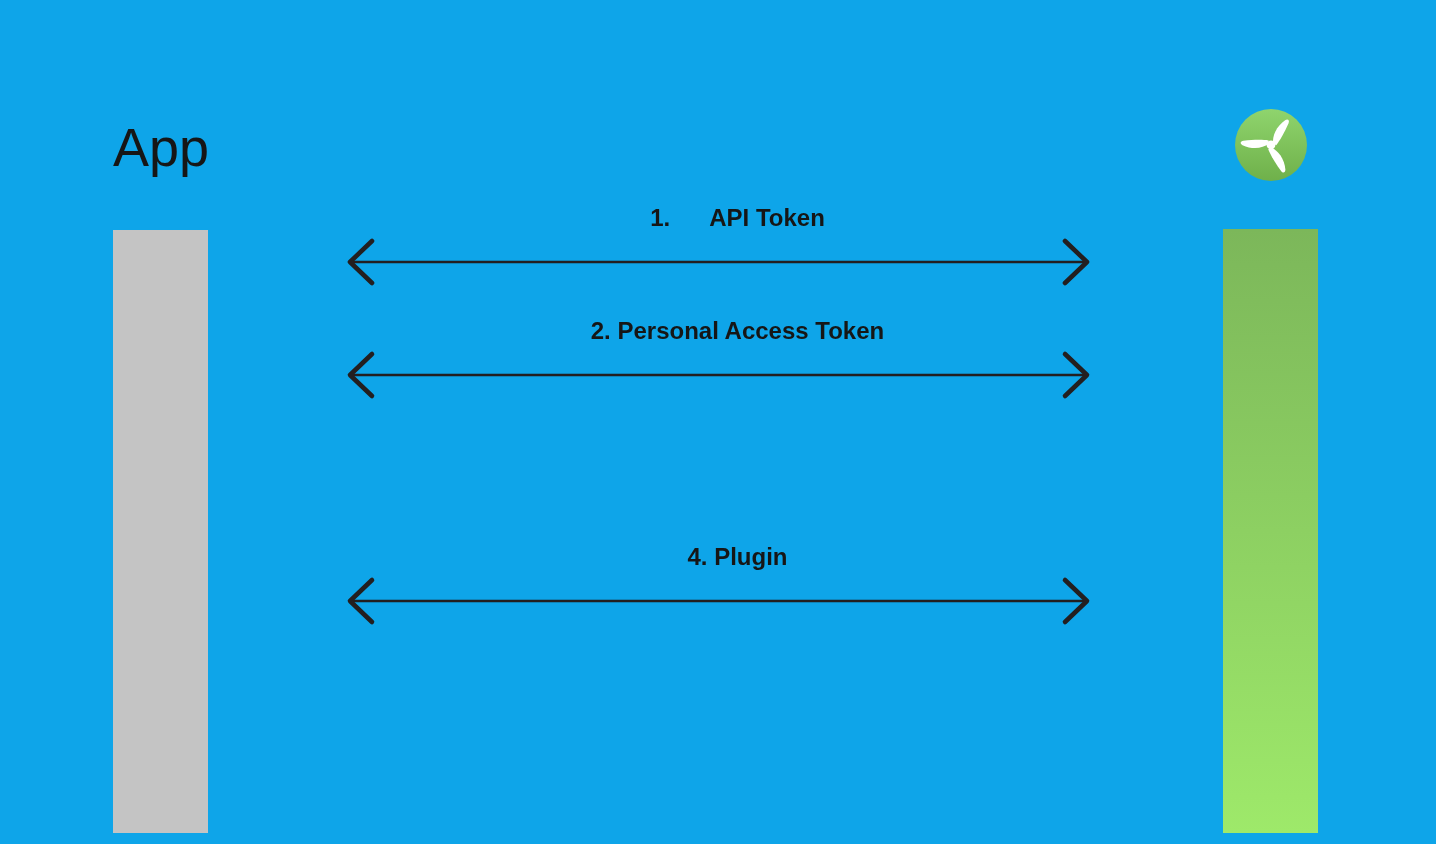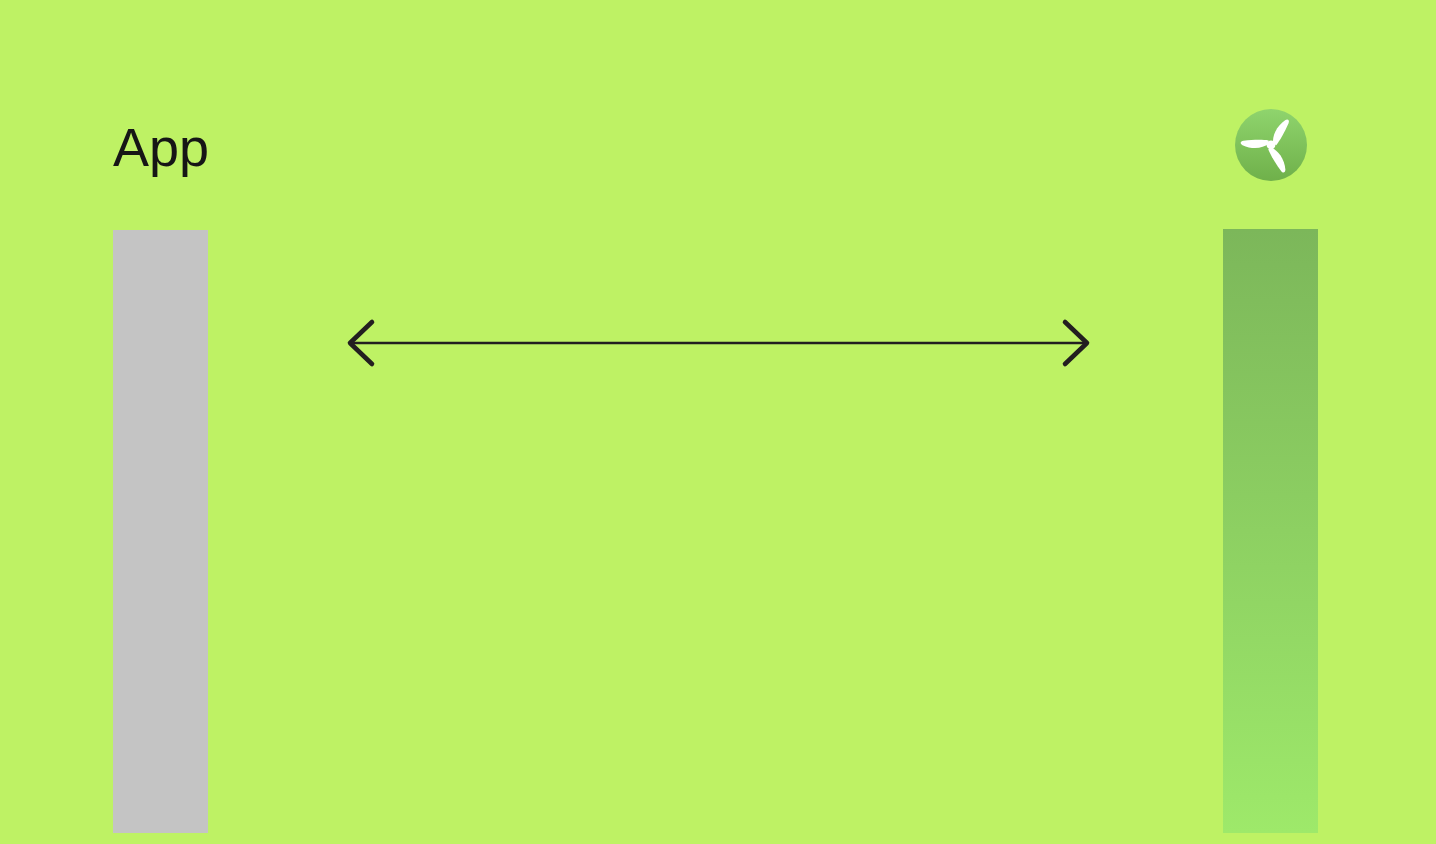--- a/index.html
+++ b/index.html
@@ -10,21 +10,21 @@
     --right-bar-bottom: #9ee96a;
     --logo-top: #8fd46d;
     --logo-bottom: #6fb04a;
   }
   * { margin: 0; padding: 0; box-sizing: border-box; }
   html, body { background: #ffffff; }
   .canvas {
     position: relative;
     width: 1436px;
     height: 844px;
-    background: #bef264;
+    background: #0ea5e9;
     overflow: hidden;
     font-family: "Liberation Sans", sans-serif;
   }
   .app-title {
     position: absolute;
     left: 113px;
     top: 116px;
     font-size: 54px;
     font-weight: 400;
     color: var(--text);
@@ -107,25 +107,42 @@
           <path d="M 2.5 0.5 C 7 -5.5 17 -9.5 27.5 -7.5 C 30.5 -6.8 30.8 -4.2 27.8 -3 C 18 0.8 9 3.2 3.5 3.8 Z"></path>
         </g>
         <circle cx="0" cy="0" r="4.4"></circle>
       </g>
     </svg>
   </div>
 
   <div class="left-bar"></div>
   <div class="right-bar"></div>
 
+  <div class="arrow-row row-1">
+    <div class="arrow-label">1.      API Token</div>
+    <svg width="747" height="56" viewBox="0 0 747 56">
+      <line x1="6" y1="28" x2="741" y2="28" stroke="currentColor" stroke-width="2.6"></line>
+      <polyline points="27,7 5,28 27,49" fill="none" stroke="currentColor" stroke-width="4.6" stroke-linecap="round" stroke-linejoin="round"></polyline>
+      <polyline points="720,7 742,28 720,49" fill="none" stroke="currentColor" stroke-width="4.6" stroke-linecap="round" stroke-linejoin="round"></polyline>
+    </svg>
+  </div>
 
   <div class="arrow-row row-2">
+    <div class="arrow-label">2. Personal Access Token</div>
     <svg width="747" height="56" viewBox="0 0 747 56">
       <line x1="6" y1="28" x2="741" y2="28" stroke="currentColor" stroke-width="2.6"></line>
       <polyline points="27,7 5,28 27,49" fill="none" stroke="currentColor" stroke-width="4.6" stroke-linecap="round" stroke-linejoin="round"></polyline>
       <polyline points="720,7 742,28 720,49" fill="none" stroke="currentColor" stroke-width="4.6" stroke-linecap="round" stroke-linejoin="round"></polyline>
     </svg>
   </div>
 
 
+  <div class="arrow-row row-4">
+    <div class="arrow-label">4. Plugin</div>
+    <svg width="747" height="56" viewBox="0 0 747 56">
+      <line x1="6" y1="28" x2="741" y2="28" stroke="currentColor" stroke-width="2.6"></line>
+      <polyline points="27,7 5,28 27,49" fill="none" stroke="currentColor" stroke-width="4.6" stroke-linecap="round" stroke-linejoin="round"></polyline>
+      <polyline points="720,7 742,28 720,49" fill="none" stroke="currentColor" stroke-width="4.6" stroke-linecap="round" stroke-linejoin="round"></polyline>
+    </svg>
+  </div>
 
 
 </div>
 
 </body></html>

